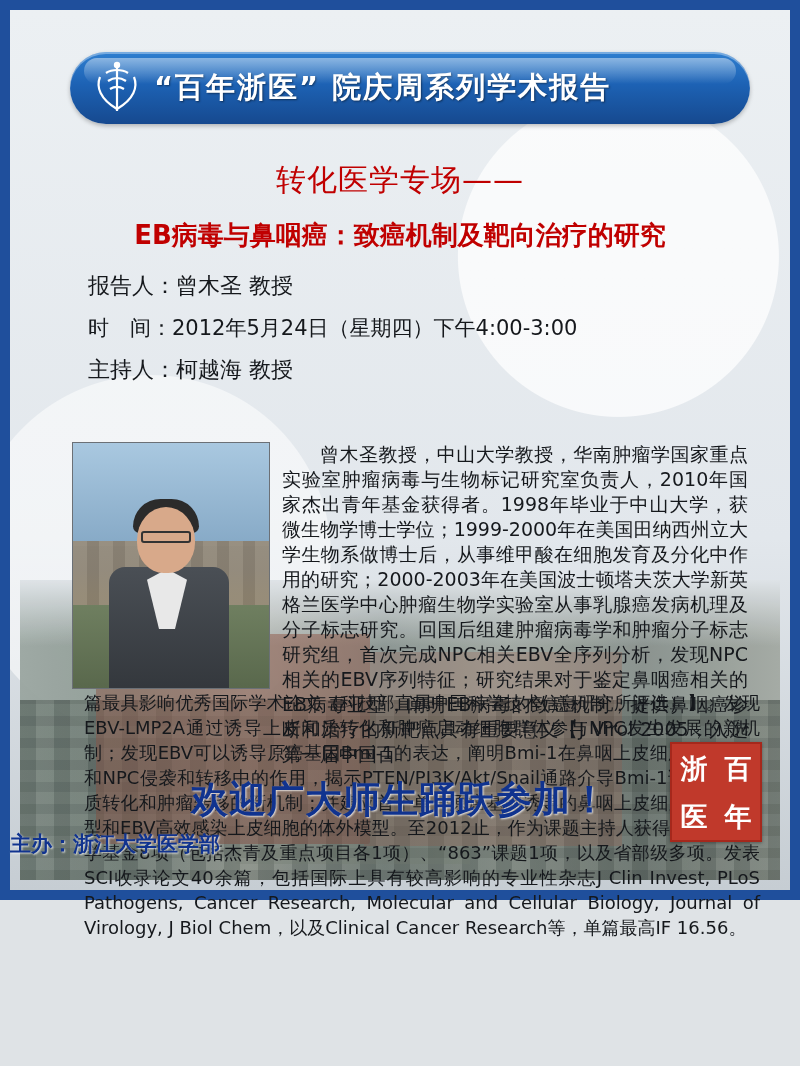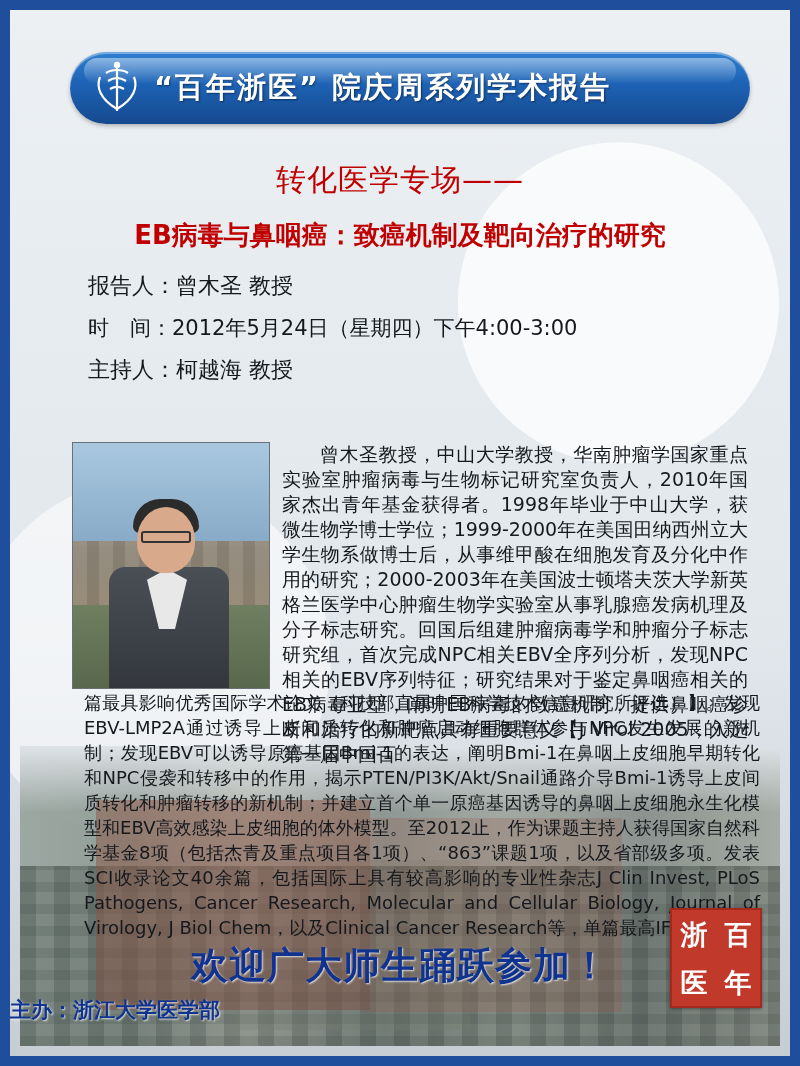--- a/index.html
+++ b/index.html
@@ -5,21 +5,21 @@
   html,body{margin:0;padding:0;}
   body{
     width:800px;height:1066px;
     background:#dfe3e6;
     font-family:"Liberation Sans", sans-serif;
     overflow:hidden;
     position:relative;
   }
   
   .poster{
-    position:absolute; left:0; top:0; width:800px; height:1066px;
+    position:absolute; left:0; top:0; width:800px; height:900px;
     background:
       linear-gradient(to bottom, #eef1f4 0%, #e6eaee 42%, #d9dde1 70%, #cdd2d6 100%);
     border:10px solid #1f4f9c;
     box-sizing:border-box;
   }
   
   .bg-wash{
     position:absolute; left:0; top:0; right:0; bottom:0;
     background:
       radial-gradient(circle at 78% 28%, rgba(255,255,255,.75) 0 160px, rgba(255,255,255,0) 161px),

